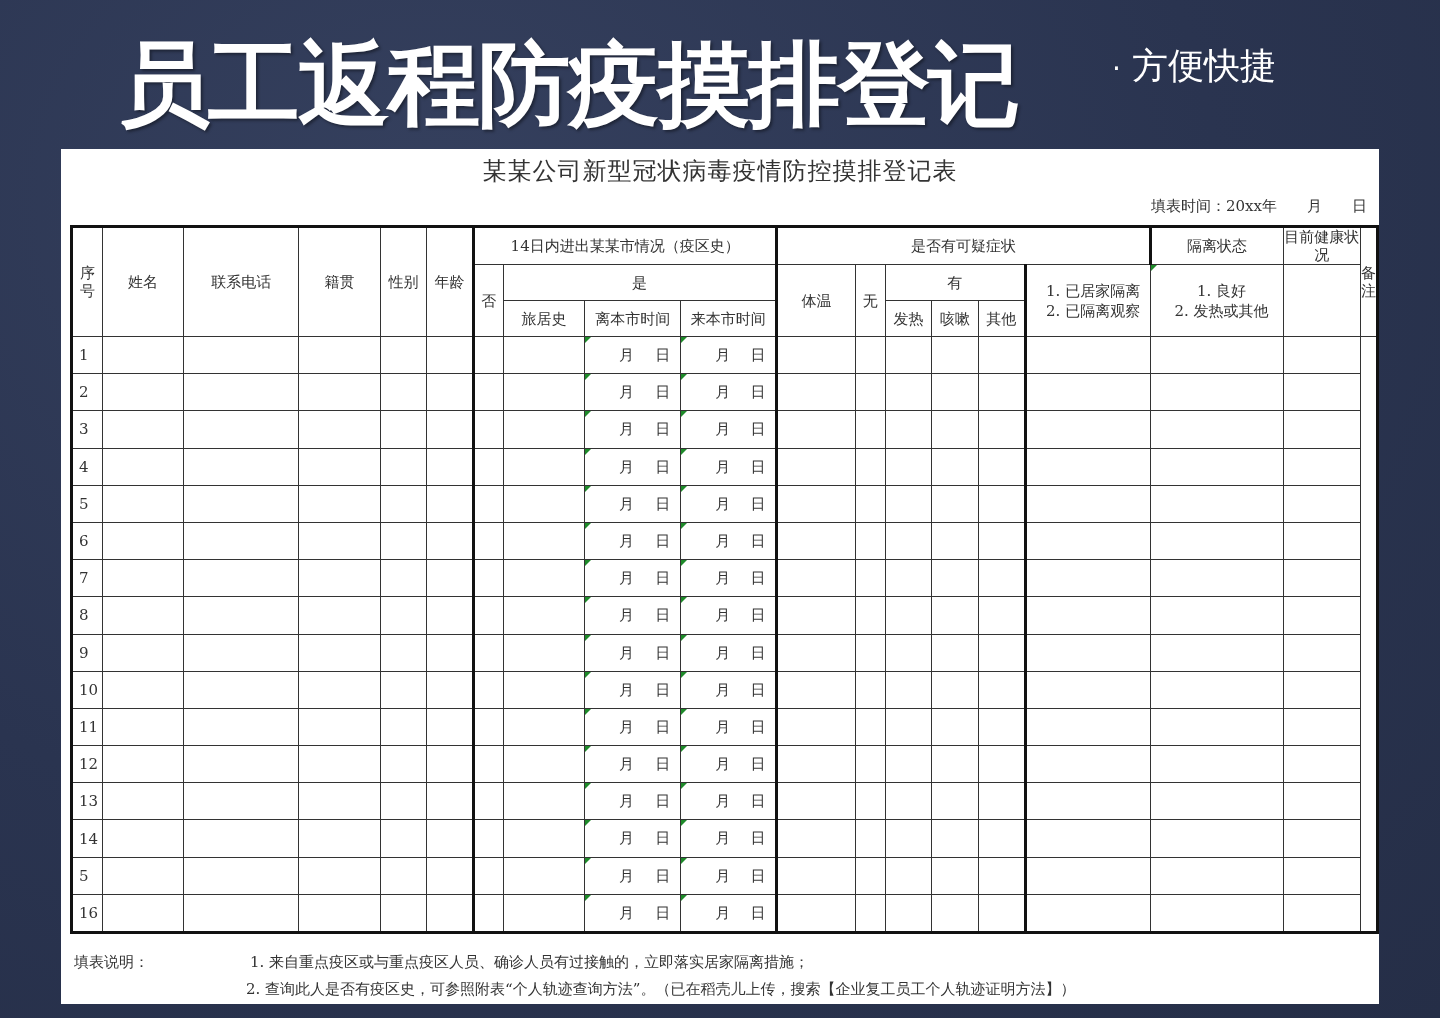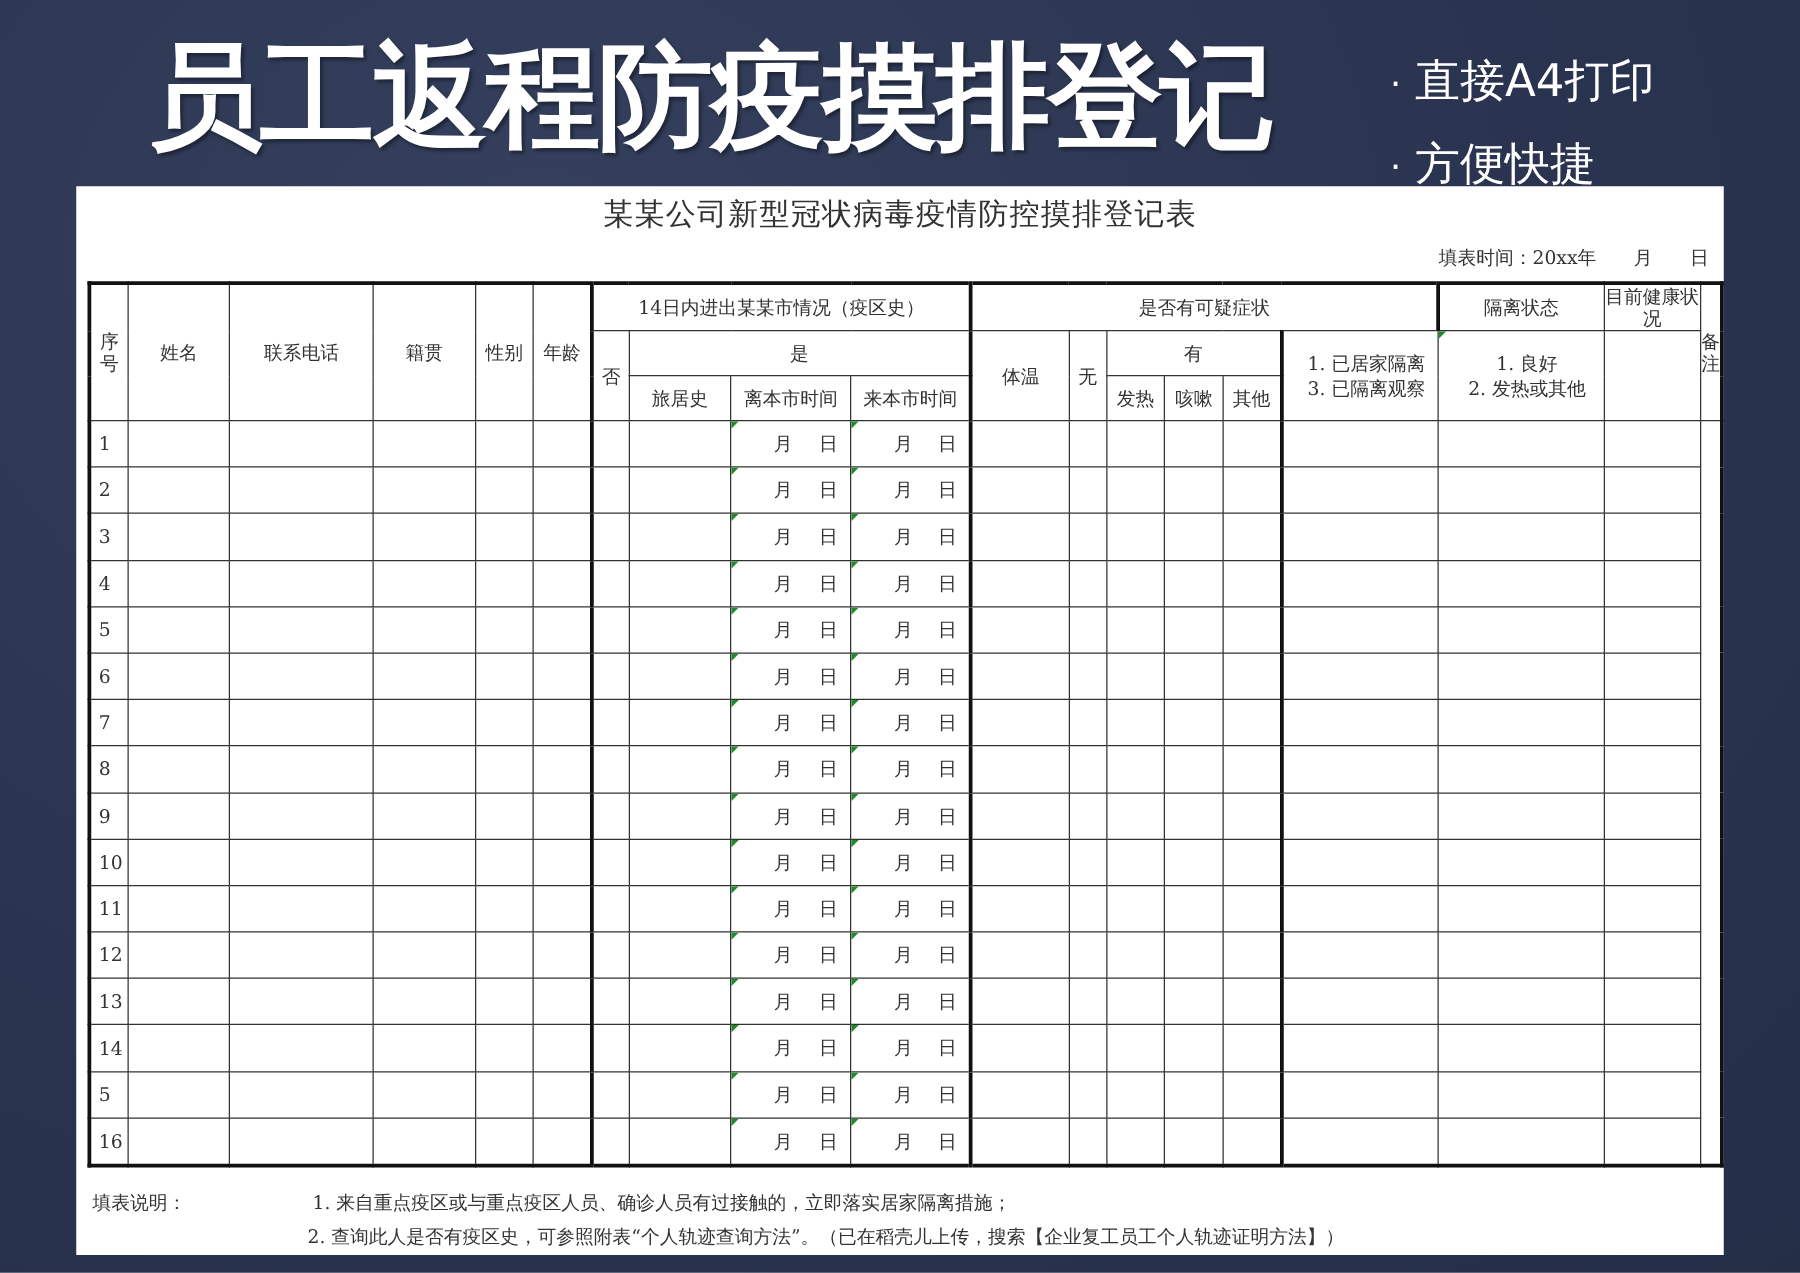--- a/index.html
+++ b/index.html
@@ -1,21 +1,21 @@
 <!DOCTYPE html>
 <html><head>
 <meta charset="utf-8">
 <style>
   html,body{margin:0;padding:0;}
   body{width:1440px;height:1018px;position:relative;overflow:hidden;
     background:#2c3651;
     background-image:radial-gradient(ellipse at 30% 20%, #35405e 0%, #2a3450 55%, #252e47 100%);
     font-family:"DejaVu Sans","Liberation Sans",sans-serif;}
   .hero{position:absolute;left:118px;top:30px;color:#fff;font-size:92px;font-weight:bold;letter-spacing:-2px;line-height:110px;
-    font-family:Liberation Mono, monospace;text-shadow:2px 2px 3px rgba(0,0,0,.4);}
+    font-family:Liberation Serif, serif;text-shadow:2px 2px 3px rgba(0,0,0,.4);}
   .bullets{position:absolute;left:1112px;top:34px;color:#fff;font-size:36px;line-height:64px;font-family:"DejaVu Sans",sans-serif;}
   .bullets div{white-space:nowrap;}
   .bullets .dot{display:inline-block;width:20px;font-size:28px;}
   .paper{position:absolute;left:61px;top:149px;width:1318px;height:855px;background:#fff;}
   .doc-title{position:absolute;left:0;right:0;top:6px;text-align:center;font-family:"DejaVu Serif","Liberation Serif",serif;
     font-size:24px;color:#333;letter-spacing:1px;}
   .fill-date{position:absolute;right:12px;top:48px;font-family:"DejaVu Serif","Liberation Serif",serif;font-size:15px;color:#333;white-space:pre;}
   table.grid{position:absolute;left:9px;top:76px;border-collapse:collapse;table-layout:fixed;
     border:3px solid #111;font-family:"DejaVu Serif","Liberation Serif",serif;color:#333;font-size:15px;}
   table.grid td,table.grid th{border:1.5px solid #333;padding:0;text-align:center;vertical-align:middle;font-weight:normal;overflow:hidden;}
@@ -34,21 +34,20 @@
   .notes{position:absolute;left:13px;top:800px;font-family:"DejaVu Serif","Liberation Serif",serif;font-size:15px;color:#333;line-height:27px;}
   .notes .lbl{position:absolute;left:0;top:0;white-space:nowrap;}
   .notes .n1{position:absolute;left:176px;top:0;white-space:nowrap;}
   .notes .n2{position:absolute;left:172px;top:27px;white-space:nowrap;}
 </style>
 </head>
 <body>
 
 <div class="hero">员工返程防疫摸排登记</div>
 <div class="bullets">
-  <div><span class="dot">·</span><span>直接A4打印</span></div>
   <div><span class="dot">·</span><span>方便快捷</span></div>
 </div>
 
 <div class="paper">
   <div class="doc-title">某某公司新型冠状病毒疫情防控摸排登记表</div>
   <div class="fill-date">填表时间：20xx年　　月　　日</div>
 
   <table class="grid">
     <colgroup>
       <col style="width:31px">
@@ -85,21 +84,21 @@
         <th rowspan="3">备注</th>
       </tr>
       <tr class="h2">
         <th rowspan="2" class="thick-l">否</th>
         <th colspan="3">是</th>
         <th rowspan="2" class="thick-l">体温</th>
         <th rowspan="2">无</th>
         <th colspan="3">有</th>
         <th rowspan="2" class="thick-l opts">
           <div>1. 已居家隔离</div>
-          <div>3. 已隔离观察</div>
+          <div>2. 已隔离观察</div>
         </th>
         <th rowspan="2" class="opts green-tri">
           <span class="tri"></span>
           <div>1. 良好</div>
           <div>2. 发热或其他</div>
         </th>
       </tr>
       <tr class="h3">
         <th>旅居史</th>
         <th>离本市时间</th>

